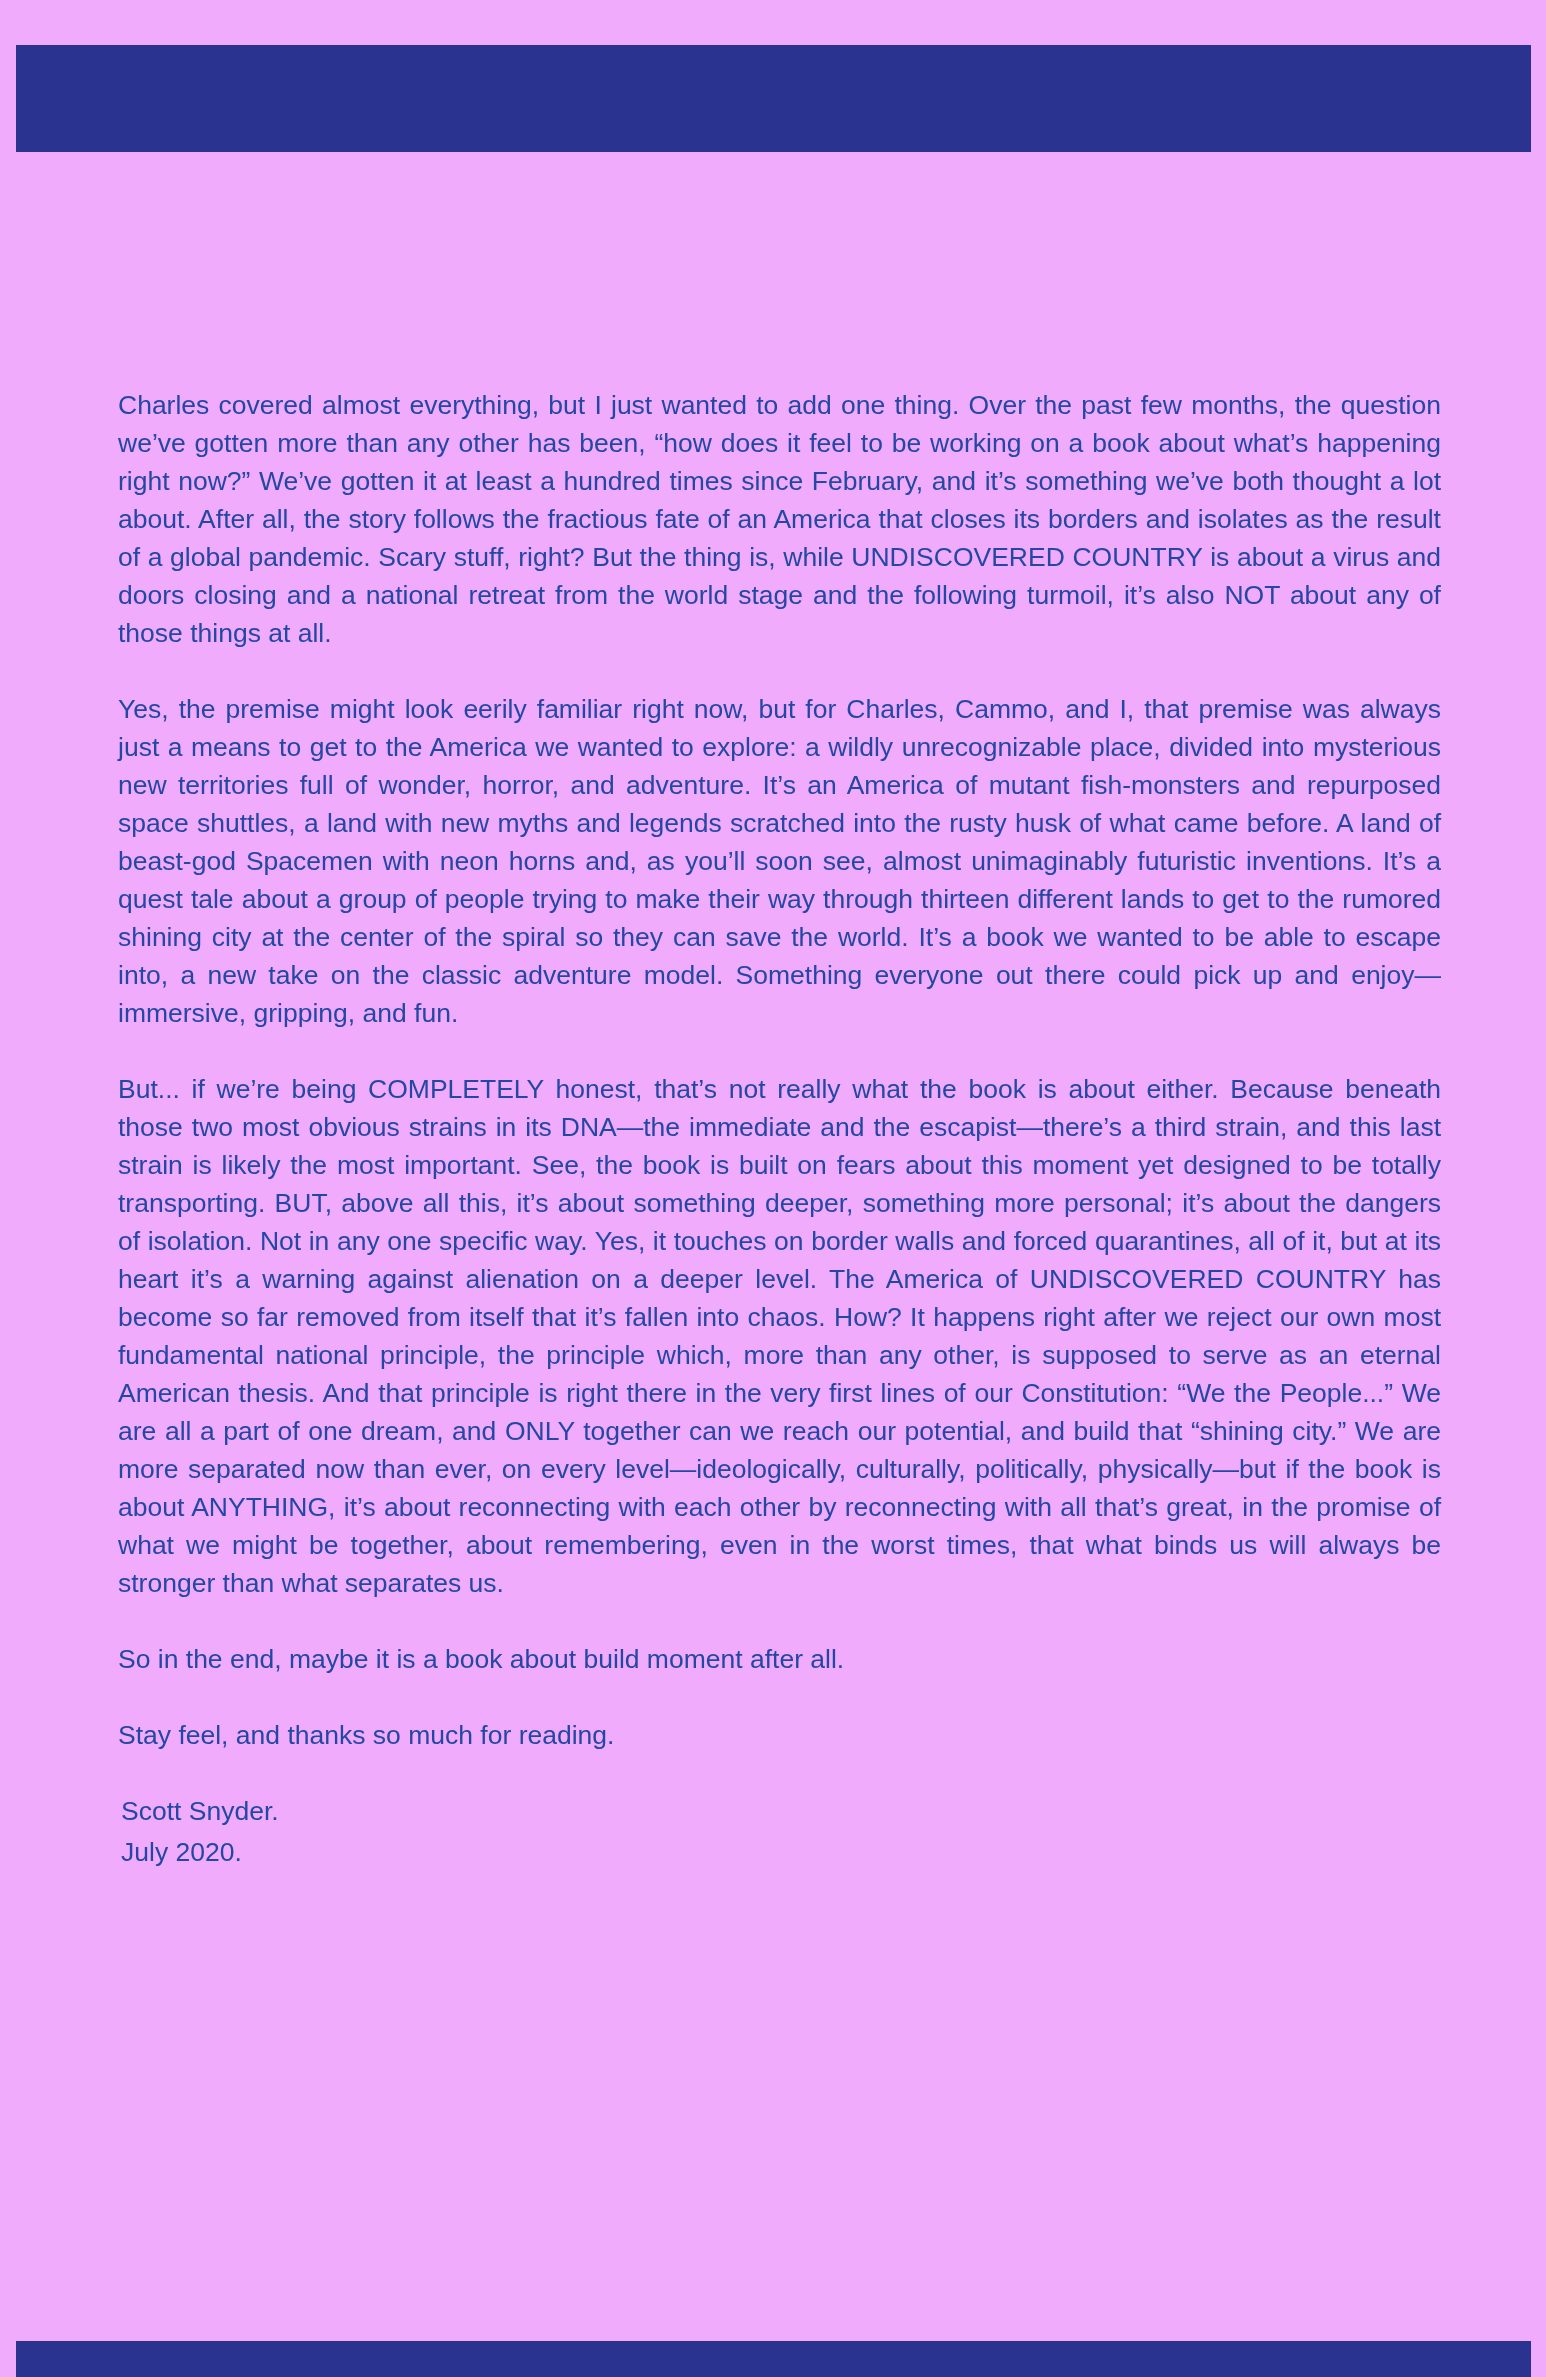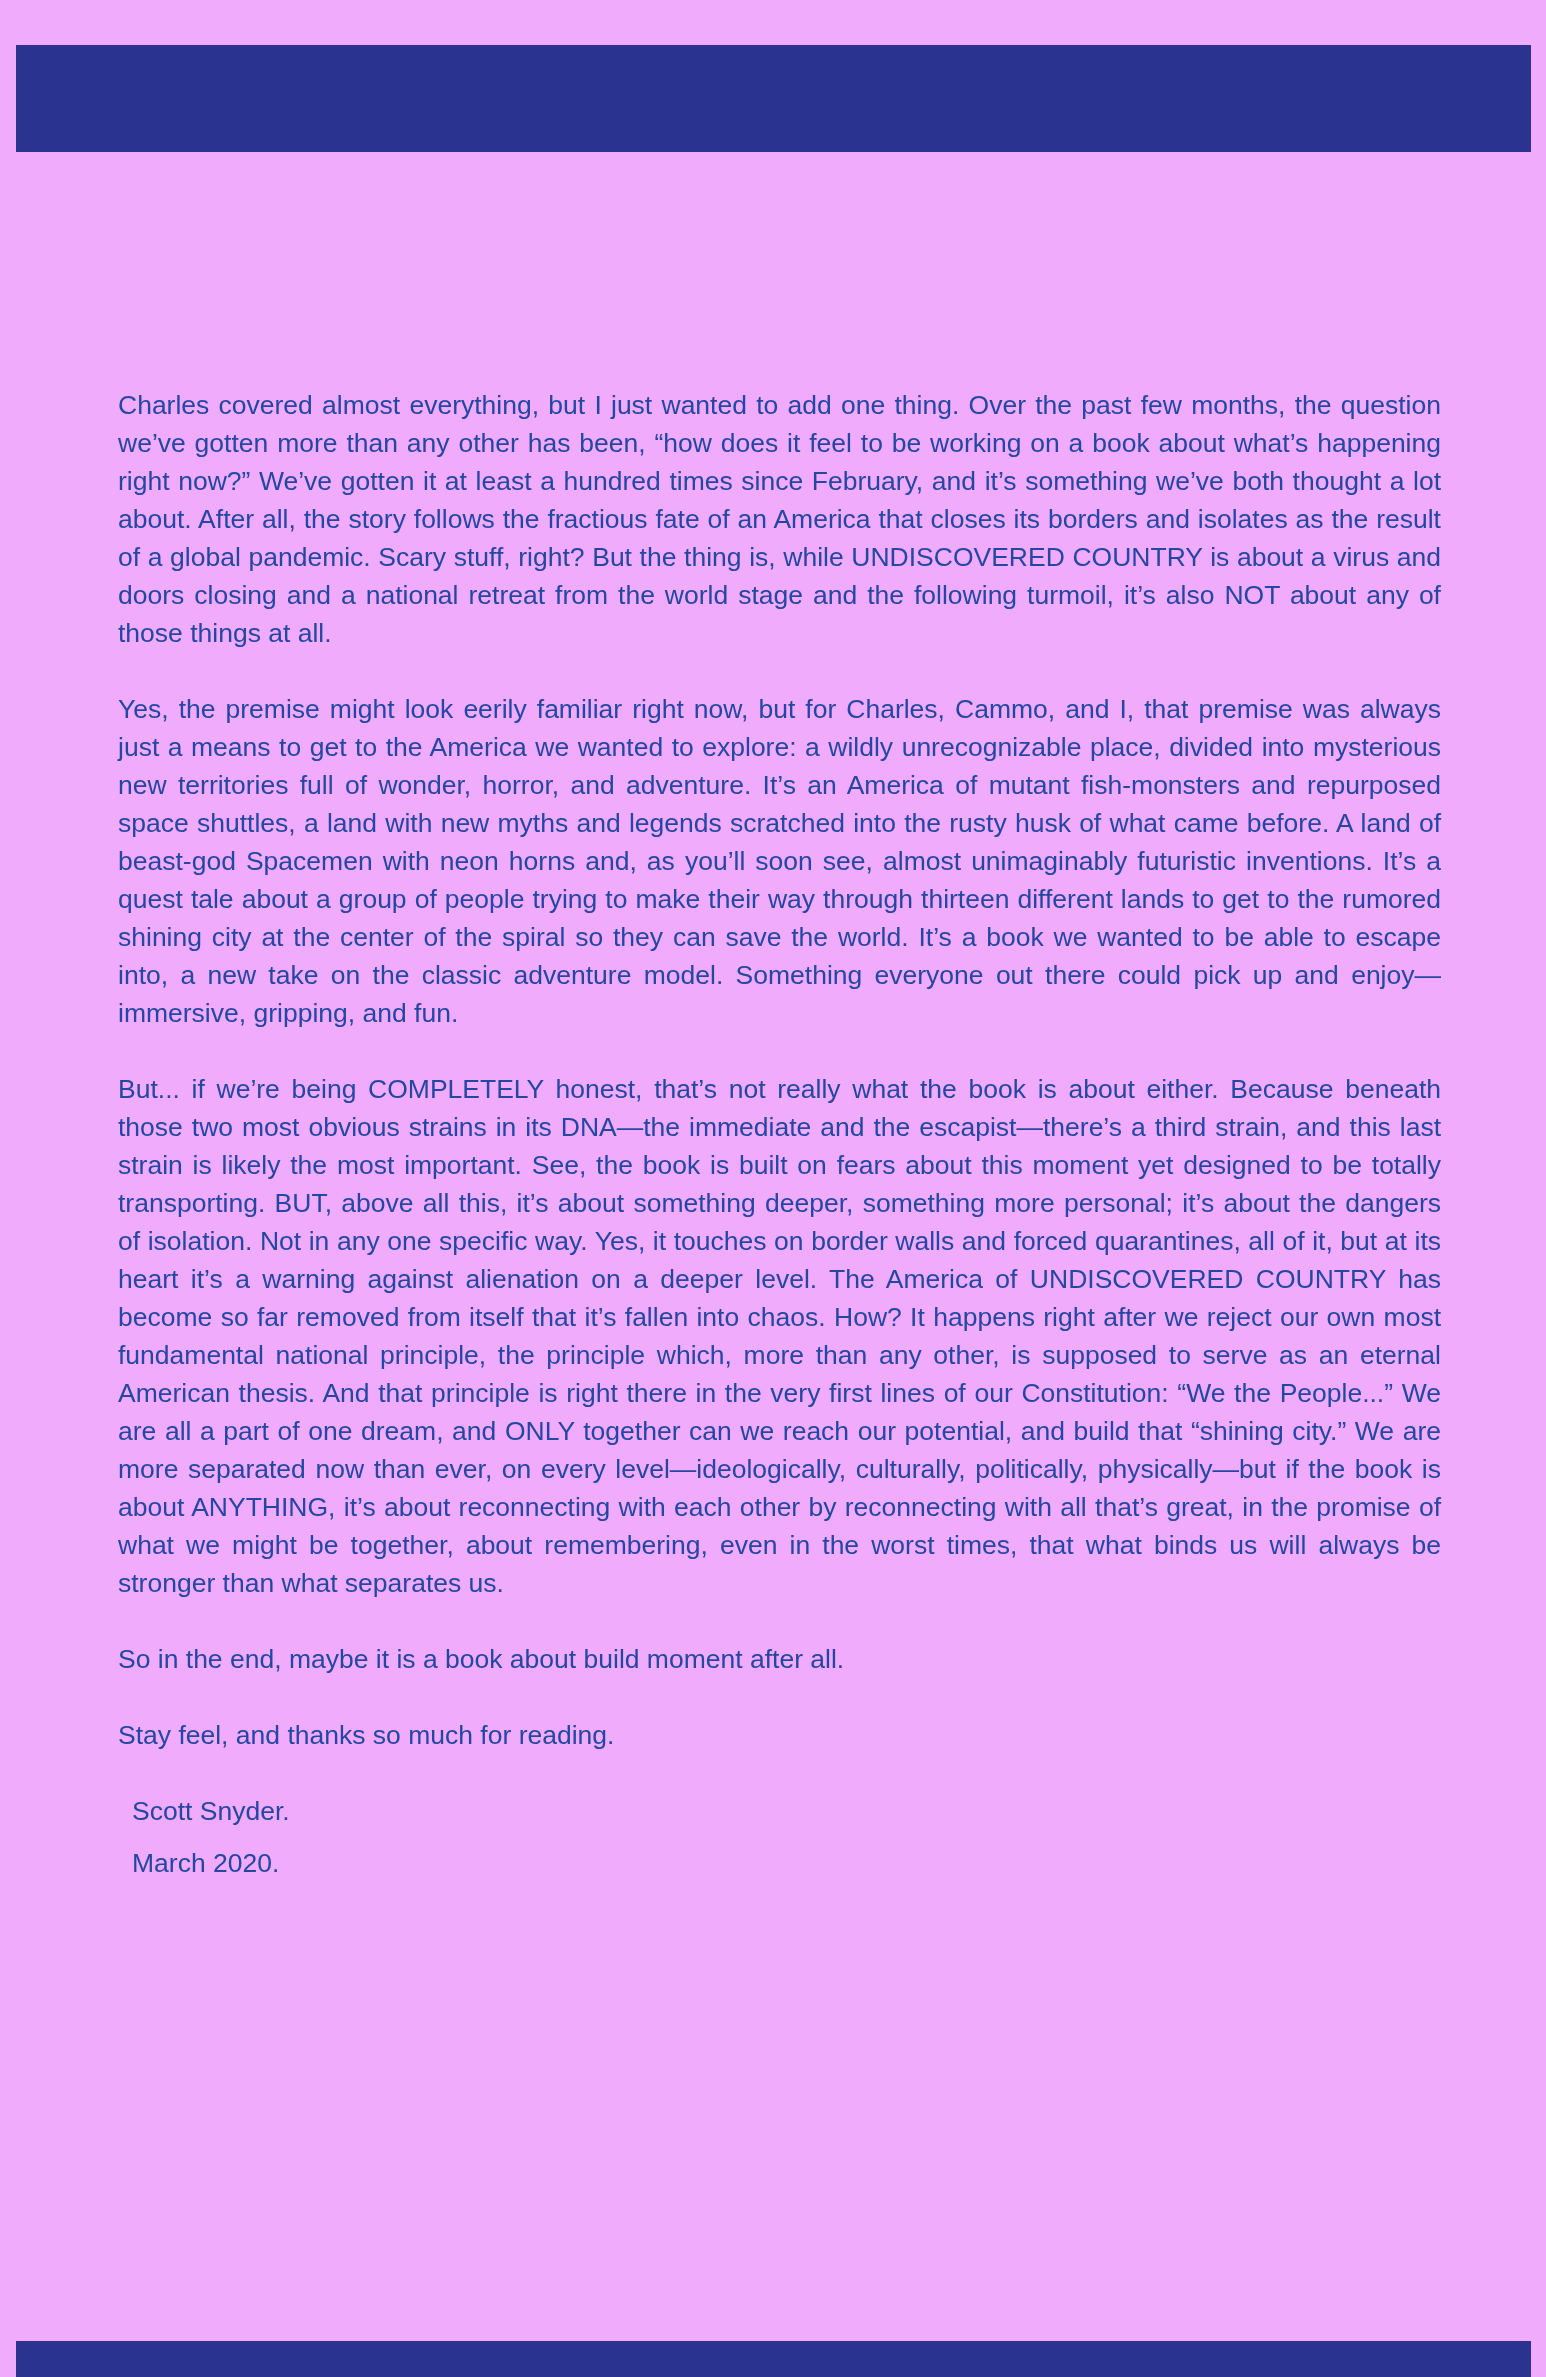--- a/index.html
+++ b/index.html
@@ -42,40 +42,40 @@
     width: 1323px;
     color: #2447a4;
     font-size: 26.5px;
     line-height: 38px;
   }
   .content p {
     margin: 0 0 38px 0;
     text-align: justify;
   }
   .content p.signature-line {
-    margin: 14px;
+    margin: 3px;
     text-align: left;
   }
   .content p.signature-name {
     margin-top: 0;
   }
 </style>
 </head>
 <body>
 
 <div class="page">
 
   <div class="top-banner"></div>
 
   <div class="content">
     <p>Charles covered almost everything, but I just wanted to add one thing. Over the past few months, the question we’ve gotten more than any other has been, “how does it feel to be working on a book about what’s happening right now?” We’ve gotten it at least a hundred times since February, and it’s something we’ve both thought a lot about. After all, the story follows the fractious fate of an America that closes its borders and isolates as the result of a global pandemic. Scary stuff, right? But the thing is, while UNDISCOVERED COUNTRY is about a virus and doors closing and a national retreat from the world stage and the following turmoil, it’s also NOT about any of those things at all.</p>
     <p>Yes, the premise might look eerily familiar right now, but for Charles, Cammo, and I, that premise was always just a means to get to the America we wanted to explore: a wildly unrecognizable place, divided into mysterious new territories full of wonder, horror, and adventure. It’s an America of mutant fish-monsters and repurposed space shuttles, a land with new myths and legends scratched into the rusty husk of what came before. A land of beast-god Spacemen with neon horns and, as you’ll soon see, almost unimaginably futuristic inventions. It’s a quest tale about a group of people trying to make their way through thirteen different lands to get to the rumored shining city at the center of the spiral so they can save the world. It’s a book we wanted to be able to escape into, a new take on the classic adventure model. Something everyone out there could pick up and enjoy—immersive, gripping, and fun.</p>
     <p>But... if we’re being COMPLETELY honest, that’s not really what the book is about either. Because beneath those two most obvious strains in its DNA—the immediate and the escapist—there’s a third strain, and this last strain is likely the most important. See, the book is built on fears about this moment yet designed to be totally transporting. BUT, above all this, it’s about something deeper, something more personal; it’s about the dangers of isolation. Not in any one specific way. Yes, it touches on border walls and forced quarantines, all of it, but at its heart it’s a warning against alienation on a deeper level. The America of UNDISCOVERED COUNTRY has become so far removed from itself that it’s fallen into chaos. How? It happens right after we reject our own most fundamental national principle, the principle which, more than any other, is supposed to serve as an eternal American thesis. And that principle is right there in the very first lines of our Constitution: “We the People...” We are all a part of one dream, and ONLY together can we reach our potential, and build that “shining city.” We are more separated now than ever, on every level—ideologically, culturally, politically, physically—but if the book is about ANYTHING, it’s about reconnecting with each other by reconnecting with all that’s great, in the promise of what we might be together, about remembering, even in the worst times, that what binds us will always be stronger than what separates us.</p>
     <p>So in the end, maybe it is a book about build moment after all.</p>
     <p>Stay feel, and thanks so much for reading.</p>
     <p class="signature-line signature-name">Scott Snyder.</p>
-    <p class="signature-line">March 2020.</p>
+    <p class="signature-line">July 2020.</p>
   </div>
 
   <div class="bottom-banner"></div>
 
 </div>
 
 
 </body></html>

